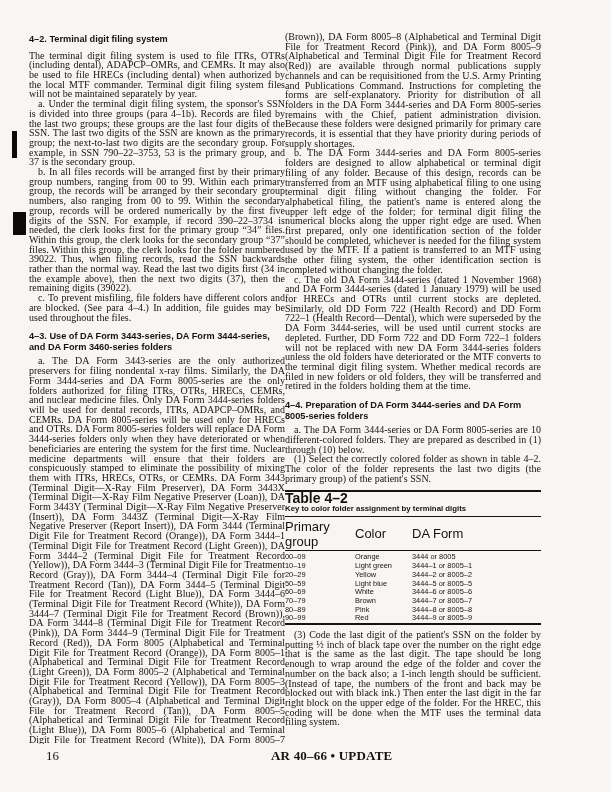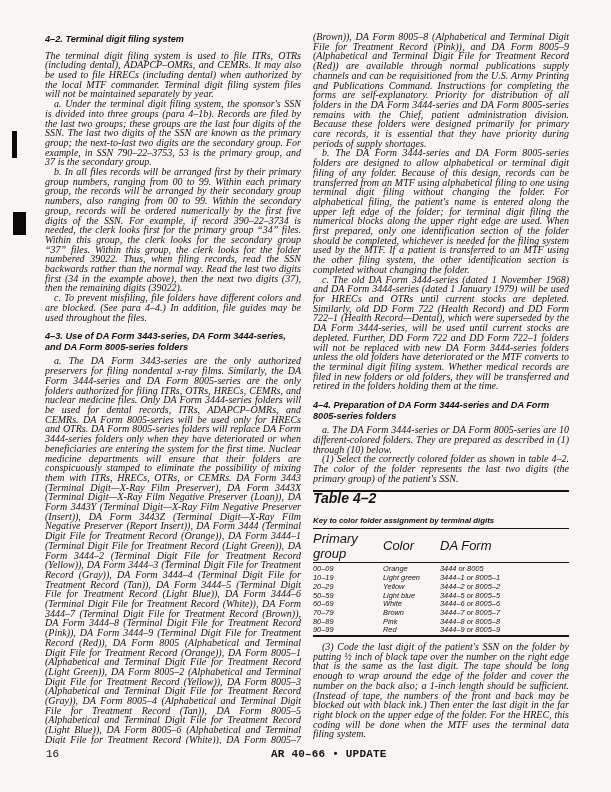--- a/index.html
+++ b/index.html
@@ -6,22 +6,22 @@
   .page {
     position:relative; width:611px; height:792px; margin:0 auto;
     background:#f7f6f2; color:#17140f; overflow:hidden;
     font-family:"Liberation Serif", serif;
   }
   .change-mark { position:absolute; background:#0c0b09; }
   .mark-1 { left:12px; top:131px; width:5px;  height:27px; }
   .mark-2 { left:13px; top:212px; width:13px; height:23px; }
 
   .columns {
-    position:absolute; left:45px; top:32px; width:524px; height:712px;
-    display:flex; gap:12px;font-style:italic;
+    position:absolute; left:29px; top:32px; width:524px; height:712px;
+    display:flex; 
   }
   .col { width:256px; height:712px; overflow:hidden; }
 
   .body-text {
     font-size:10px; line-height:9.7px; text-align:justify;
     margin:0; word-spacing:0.2px;
   }
   .ind { text-indent:9px; }
   .heading {
     font-family:"Liberation Sans", sans-serif; font-weight:bold;
@@ -31,55 +31,55 @@
   .heading.first { margin-top:2px; margin-bottom:6px; }
 
   
   .tbl-wrap {
     margin:7px 0 5px 0;
     font-family:"Liberation Sans", sans-serif;
     border-top:2px solid #17140f;
     padding-top:2px;
   }
   .tbl-title    { font-size:14px; font-weight:bold; line-height:9.5px; margin:0; }
-  .tbl-subtitle { font-size:7.8px; font-weight:bold; line-height:9.5px; margin:12px 0 3px 0; }
+  .tbl-subtitle { font-size:7.8px; font-weight:bold; line-height:9.5px; margin:0 0 3px 0; }
   table.key-table { border-collapse:collapse; width:100%; }
   table.key-table th {
     font-size:13px; font-weight:normal; text-align:left; padding:1.5px 0;
     border-top:1.5px solid #17140f; border-bottom:1px solid #17140f;
   }
   table.key-table td { font-size:7.4px; line-height:8.7px; padding:0; }
   table.key-table tbody tr:first-child td { padding-top:2px; }
   table.key-table tbody { border-bottom:2.5px solid #17140f; }
   .c-group { width:70px; } .c-color { width:57px; }
 
   .footer {
     position:absolute; left:0; top:748px; width:611px; height:14px;
-    font-family:Liberation Mono, monospace; font-size:11px; color:#17140f;
+    font-family:Liberation Serif, serif; font-size:13px; color:#17140f;
   }
   .footer .pageno  { position:absolute; left:46px; top:0; }
   .footer .doc-ref { position:absolute; left:271px; top:0; font-weight:bold; letter-spacing:0.2px; }
 </style>
 </head>
 <body>
 
 <div class="page">
 
   <div class="change-mark mark-1"></div>
   <div class="change-mark mark-2"></div>
 
   <div class="columns">
 
     <div class="col">
       <h3 class="heading first">4–2. Terminal digit filing system</h3>
       <p class="body-text">The terminal digit filing system is used to file ITRs, OTRs (including dental), ADAPCP–OMRs, and CEMRs. It may also be used to file HRECs (including dental) when authorized by the local MTF commander. Terminal digit filing system files will not be maintained separately by year.</p>
       <p class="body-text ind">a. Under the terminal digit filing system, the sponsor's SSN is divided into three groups (para 4–1b). Records are filed by the last two groups; these groups are the last four digits of the SSN. The last two digits of the SSN are known as the primary group; the next-to-last two digits are the secondary group. For example, in SSN 790–22–3753, 53 is the primary group, and 37 is the secondary group.</p>
       <p class="body-text ind">b. In all files records will be arranged first by their primary group numbers, ranging from 00 to 99. Within each primary group, the records will be arranged by their secondary group numbers, also ranging from 00 to 99. Within the secondary group, records will be ordered numerically by the first five digits of the SSN. For example, if record 390–22–3734 is needed, the clerk looks first for the primary group “34” files. Within this group, the clerk looks for the secondary group “37” files. Within this group, the clerk looks for the folder numbered 39022. Thus, when filing records, read the SSN backwards rather than the normal way. Read the last two digits first (34 in the example above), then the next two digits (37), then the remaining digits (39022).</p>
       <p class="body-text ind">c. To prevent misfiling, file folders have different colors and are blocked. (See para 4–4.) In addition, file guides may be used throughout the files.</p>
-      <h3 class="heading">4–3. Use of DA Form 3443-series, DA Form 3444-series, and DA Form 8005-series folders</h3>
+      <h3 class="heading">4–3. Use of DA Form 3443-series, DA Form 3444-series, and DA Form 3460-series folders</h3>
       <p class="body-text ind">a. The DA Form 3443-series are the only authorized preservers for filing nondental x-ray films. Similarly, the DA Form 3444-series and DA Form 8005-series are the only folders authorized for filing ITRs, OTRs, HRECs, CEMRs, and nuclear medicine files. Only DA Form 3444-series folders will be used for dental records, ITRs, ADAPCP–OMRs, and CEMRs. DA Form 8005-series will be used only for HRECs and OTRs. DA Form 8005-series folders will replace DA Form 3444-series folders only when they have deteriorated or when beneficiaries are entering the system for the first time. Nuclear medicine departments will ensure that their folders are conspicuously stamped to eliminate the possibility of mixing them with ITRs, HRECs, OTRs, or CEMRs. DA Form 3443 (Terminal Digit—X-Ray Film Preserver), DA Form 3443X (Terminal Digit—X-Ray Film Negative Preserver (Loan)), DA Form 3443Y (Terminal Digit—X-Ray Film Negative Preserver (Insert)), DA Form 3443Z (Terminal Digit—X-Ray Film Negative Preserver (Report Insert)), DA Form 3444 (Terminal Digit File for Treatment Record (Orange)), DA Form 3444–1 (Terminal Digit File for Treatment Record (Light Green)), DA Form 3444–2 (Terminal Digit File for Treatment Record (Yellow)), DA Form 3444–3 (Terminal Digit File for Treatment Record (Gray)), DA Form 3444–4 (Terminal Digit File for Treatment Record (Tan)), DA Form 3444–5 (Terminal Digit File for Treatment Record (Light Blue)), DA Form 3444–6 (Terminal Digit File for Treatment Record (White)), DA Form 3444–7 (Terminal Digit File for Treatment Record (Brown)), DA Form 3444–8 (Terminal Digit File for Treatment Record (Pink)), DA Form 3444–9 (Terminal Digit File for Treatment Record (Red)), DA Form 8005 (Alphabetical and Terminal Digit File for Treatment Record (Orange)), DA Form 8005–1 (Alphabetical and Terminal Digit File for Treatment Record (Light Green)), DA Form 8005–2 (Alphabetical and Terminal Digit File for Treatment Record (Yellow)), DA Form 8005–3 (Alphabetical and Terminal Digit File for Treatment Record (Gray)), DA Form 8005–4 (Alphabetical and Terminal Digit File for Treatment Record (Tan)), DA Form 8005–5 (Alphabetical and Terminal Digit File for Treatment Record (Light Blue)), DA Form 8005–6 (Alphabetical and Terminal Digit File for Treatment Record (White)), DA Form 8005–7 (Alphabetical and Terminal Digit File for Treatment Record</p>
     </div>
 
     <div class="col">
       <p class="body-text">(Brown)), DA Form 8005–8 (Alphabetical and Terminal Digit File for Treatment Record (Pink)), and DA Form 8005–9 (Alphabetical and Terminal Digit File for Treatment Record (Red)) are available through normal publications supply channels and can be requisitioned from the U.S. Army Printing and Publications Command. Instructions for completing the forms are self-explanatory. Priority for distribution of all folders in the DA Form 3444-series and DA Form 8005-series remains with the Chief, patient administration division. Because these folders were designed primarily for primary care records, it is essential that they have priority during periods of supply shortages.</p>
       <p class="body-text ind">b. The DA Form 3444-series and DA Form 8005-series folders are designed to allow alphabetical or terminal digit filing of any folder. Because of this design, records can be transferred from an MTF using alphabetical filing to one using terminal digit filing without changing the folder. For alphabetical filing, the patient's name is entered along the upper left edge of the folder; for terminal digit filing the numerical blocks along the upper right edge are used. When first prepared, only one identification section of the folder should be completed, whichever is needed for the filing system used by the MTF. If a patient is transferred to an MTF using the other filing system, the other identification section is completed without changing the folder.</p>
       <p class="body-text ind">c. The old DA Form 3444-series (dated 1 November 1968) and DA Form 3444-series (dated 1 January 1979) will be used for HRECs and OTRs until current stocks are depleted. Similarly, old DD Form 722 (Health Record) and DD Form 722–1 (Health Record—Dental), which were superseded by the DA Form 3444-series, will be used until current stocks are depleted. Further, DD Form 722 and DD Form 722–1 folders will not be replaced with new DA Form 3444-series folders unless the old folders have deteriorated or the MTF converts to the terminal digit filing system. Whether medical records are filed in new folders or old folders, they will be transferred and retired in the folders holding them at the time.</p>
       <h3 class="heading">4–4. Preparation of DA Form 3444-series and DA Form 8005-series folders</h3>
       <p class="body-text ind">a. The DA Form 3444-series or DA Form 8005-series are 10 different-colored folders. They are prepared as described in (1) through (10) below.</p>
       <p class="body-text ind">(1) Select the correctly colored folder as shown in table 4–2. The color of the folder represents the last two digits (the primary group) of the patient's SSN.</p>

